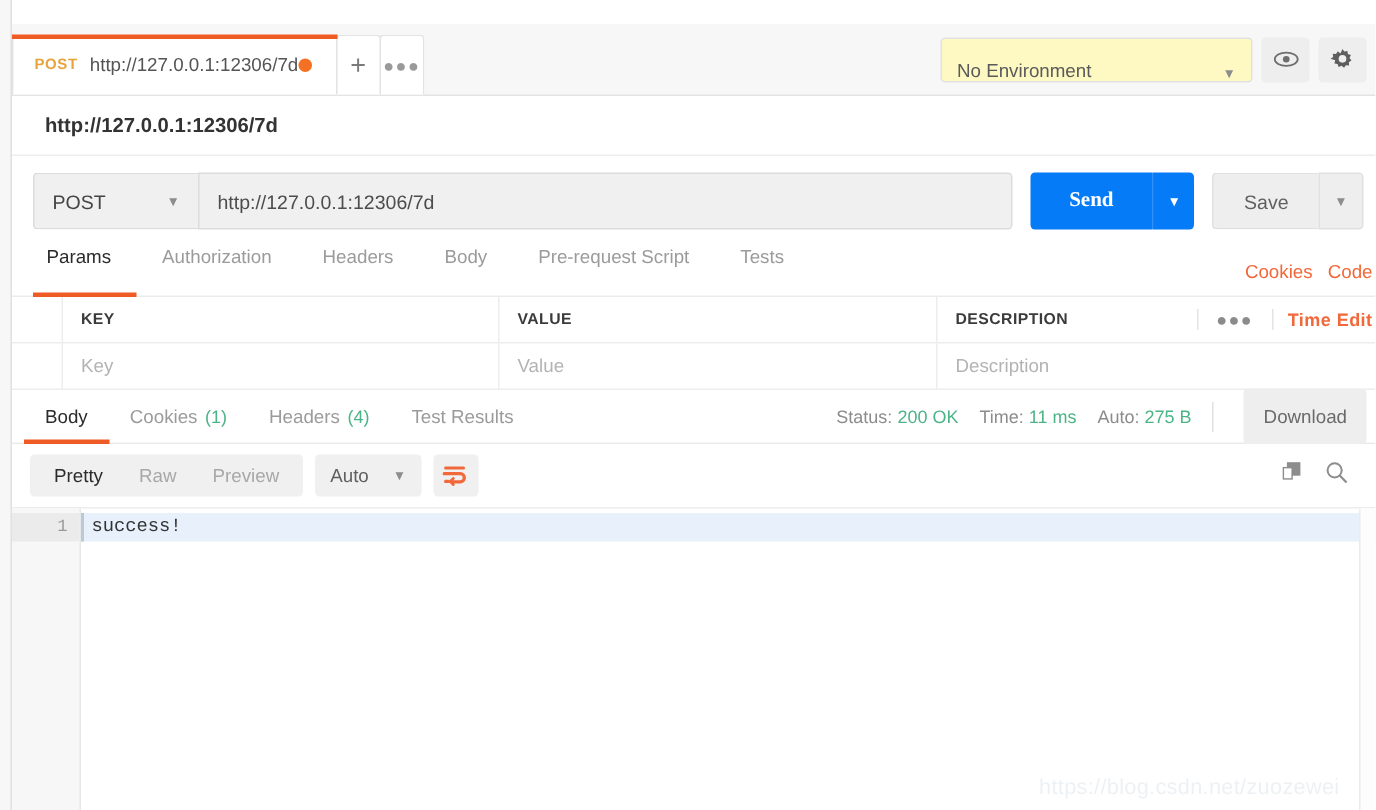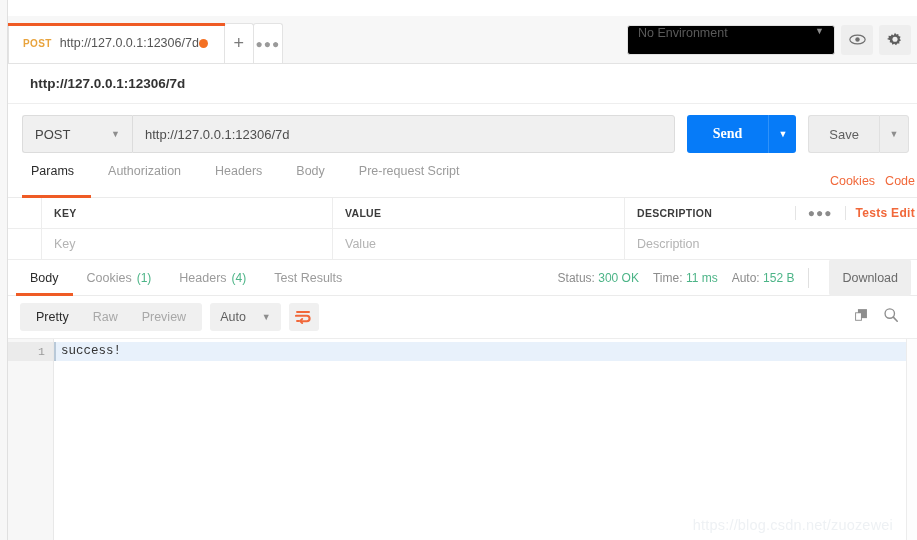--- a/index.html
+++ b/index.html
@@ -58,23 +58,23 @@
   }
   .tab-btn.plus { font-size: 18px; color: #7a7a7a; font-weight: 300; }
   .tab-btn .dots { letter-spacing: 1px; font-size: 12px; color: #9a9a9a; }
 
   .env-area {
     display: flex; align-items: center; gap: 6px;
     padding: 0 6px 7px 10px; height: 100%;
     align-self: center; padding-bottom: 0;
   }
   .env-select {
-    width: 208px; height: 30px; background: #000000;
+    width: 208px; height: 30px; background: #fef9c3;
     border: 1px solid #e2e2e2; border-radius: 3px;
-    display: flex; align-items: flex-start; padding: 0 10px;
+    display: flex; align-items: flex-end; padding: 0 10px;
     font-size: 12.5px; color: #5a5a5a;
   }
   .env-select .caret { margin-left: auto; color: #8d8d8d; font-size: 9px; }
   .icon-btn {
     width: 32px; height: 30px; background: #eeeeee; border-radius: 3px;
     display: flex; align-items: center; justify-content: center; color: #6e6e6e;
   }
 
   
   .reqname {
@@ -321,36 +321,39 @@
     </div>
     <div class="subtab">
       <span>Headers</span>
     </div>
     <div class="subtab">
       <span>Body</span>
     </div>
     <div class="subtab">
       <span>Pre-request Script</span>
     </div>
+    <div class="subtab">
+      <span>Tests</span>
+    </div>
     <div class="subtabs-right">
       <span>Cookies</span>
       <span>Code</span>
     </div>
   </div>
 
   <div class="ptable">
     <div class="prow head">
       <div class="pcell chk"></div>
       <div class="pcell key">KEY</div>
       <div class="pcell val">VALUE</div>
       <div class="pcell desc">
         <span>DESCRIPTION</span>
         <span class="desc-actions">
           <span class="dots">●●●</span>
-          <span class="bulk">Tests Edit</span>
+          <span class="bulk">Time Edit</span>
         </span>
       </div>
     </div>
     <div class="prow body">
       <div class="pcell chk"></div>
       <div class="pcell key">Key</div>
       <div class="pcell val">Value</div>
       <div class="pcell desc">Description</div>
     </div>
   </div>
@@ -366,29 +369,29 @@
     <div class="resp-tab">
       <span>Headers</span>
       <span class="cnt">(4)</span>
     </div>
     <div class="resp-tab">
       <span>Test Results</span>
     </div>
     <div class="resp-meta">
       <span>
         <span>Status:</span>
-        <b>300 OK</b>
+        <b>200 OK</b>
       </span>
       <span>
         <span>Time:</span>
         <b>11 ms</b>
       </span>
       <span>
         <span>Auto:</span>
-        <b>152 B</b>
+        <b>275 B</b>
       </span>
       <span class="meta-div"></span>
       <span class="dl-btn">Download</span>
     </div>
   </div>
 
   <div class="body-toolbar">
     <div class="seg">
       <span class="opt active">Pretty</span>
       <span class="opt">Raw</span>

